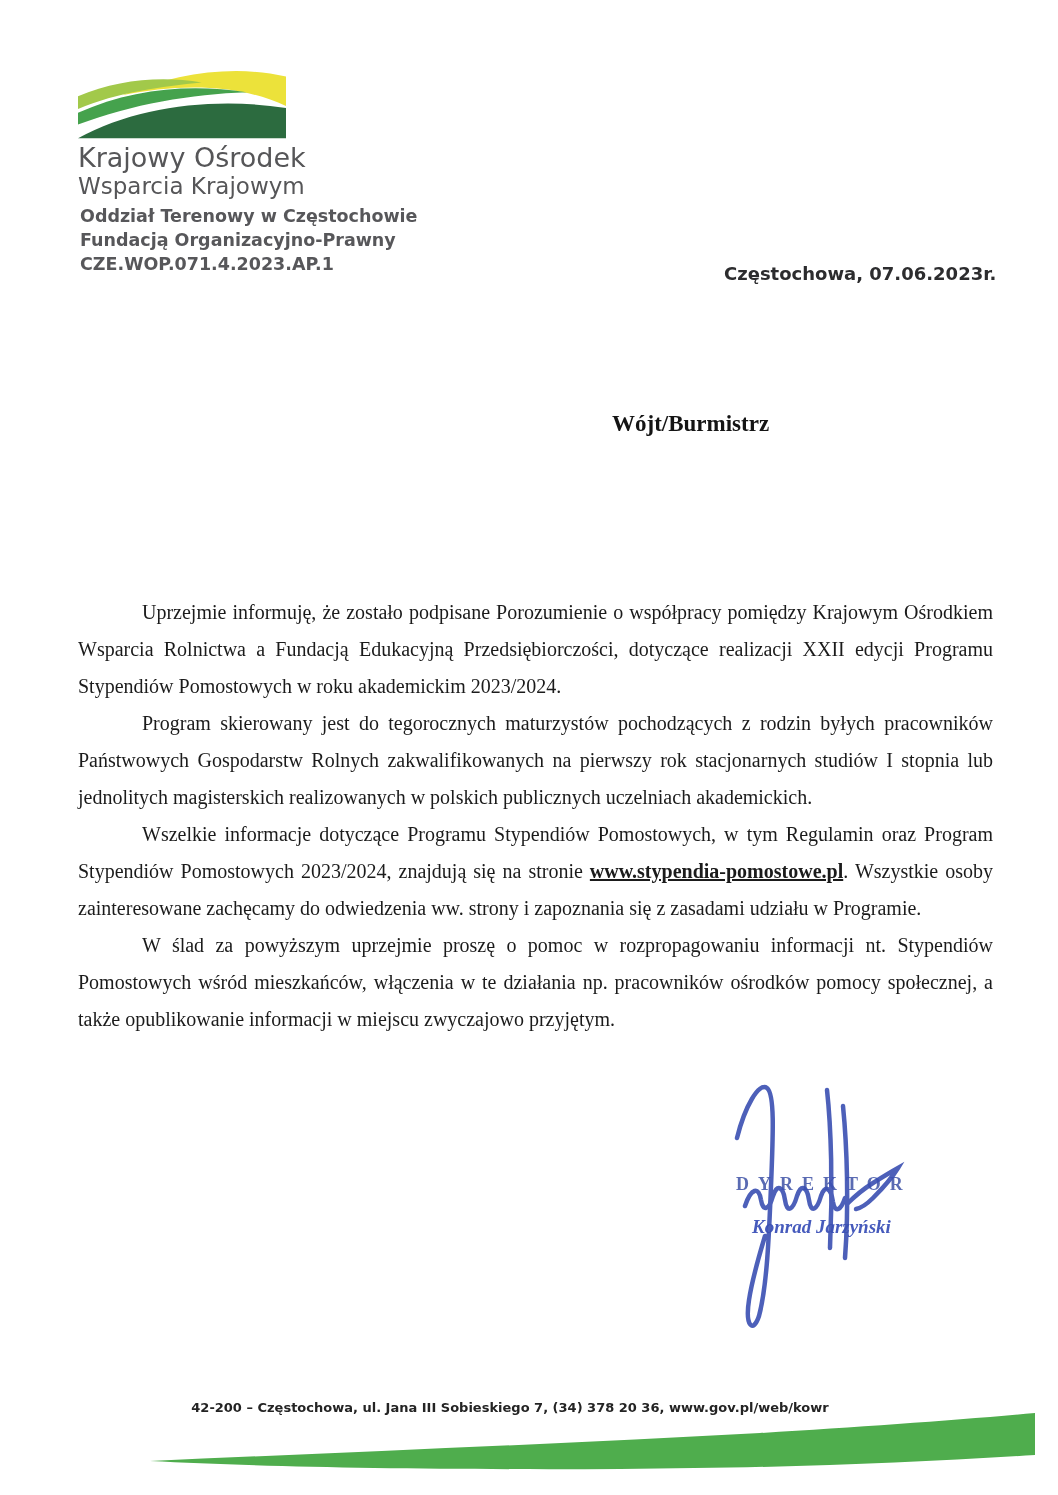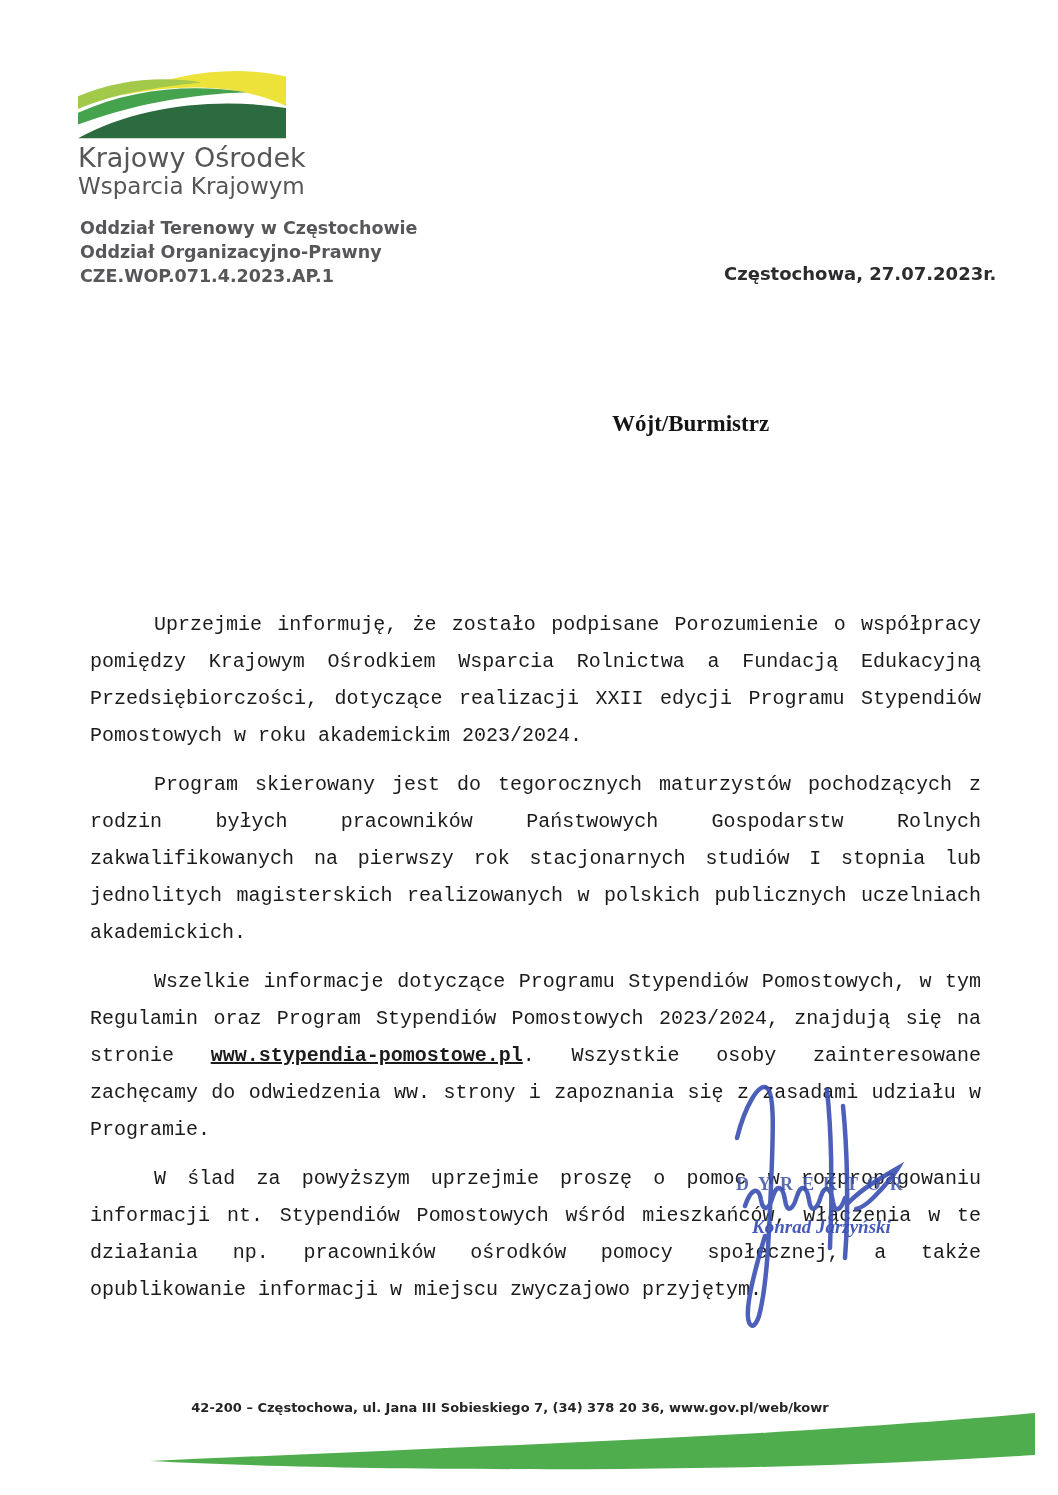--- a/index.html
+++ b/index.html
@@ -16,41 +16,41 @@
   .logo-graphic{display:block;width:208px;height:74px;}
   .logo-name1{
     font-family:"DejaVu Sans", sans-serif;
     font-size:27px;line-height:30px;color:#565658;margin-top:3px;letter-spacing:0px;
   }
   .logo-name2{
     font-family:"DejaVu Sans", sans-serif;
     font-size:23px;line-height:26px;color:#565658;
   }
   .office-block{
-    position:absolute;left:80px;top:216px;
+    position:absolute;left:80px;top:204px;
     font-family:"DejaVu Sans", sans-serif;
     font-weight:bold;font-size:17.5px;line-height:24px;color:#57575a;
   }
   .place-date{
     position:absolute;left:724px;top:263px;
     font-family:"DejaVu Sans", sans-serif;
     font-weight:bold;font-size:18px;color:#2c2c2e;
   }
   
   .recipient{
     position:absolute;left:612px;top:403px;
     font-weight:bold;font-size:23px;line-height:41px;color:#141414;
   }
   
   .body-text{
     position:absolute;left:78px;top:594px;width:915px;
     font-size:20px;line-height:37px;color:#1b1b1b;
     text-align:justify;
   }
-  .body-text p{margin:12px;text-indent:64px;font-family:Liberation Mono, monospace;}
+  .body-text p{margin:0;text-indent:64px;}
   .inline-link{
     font-weight:bold;text-decoration:underline;color:inherit;
   }
   
   .sig-title{
     position:absolute;left:736px;top:1174px;
     font-family:"Liberation Serif", serif;
     font-weight:bold;font-size:18px;letter-spacing:9px;
     color:#3e52a6;opacity:.85;
   }
@@ -80,25 +80,25 @@
       <path d="M0,30 C40,13 85,9 126,16 C86,20 40,26 0,43 Z" fill="#a2c94a"></path>
       <path d="M0,47 C55,22 115,17 172,26 C116,28 55,38 0,59 Z" fill="#45a24d"></path>
       <path d="M0,73 C60,40 140,31 212,42 L212,73 Z" fill="#2c6b3f"></path>
     </svg>
     <div class="logo-name1">Krajowy Ośrodek</div>
     <div class="logo-name2">Wsparcia Krajowym</div>
   </div>
 
   <div class="office-block">
     <div>Oddział Terenowy w Częstochowie</div>
-    <div>Oddział Organizacyjno-Prawny</div>
+    <div>Fundacją Organizacyjno-Prawny</div>
     <div>CZE.WOP.071.4.2023.AP.1</div>
   </div>
 
-  <div class="place-date">Częstochowa, 27.07.2023r.</div>
+  <div class="place-date">Częstochowa, 07.06.2023r.</div>
 
   <div class="recipient">
     <div>Wójt/Burmistrz</div>
   </div>
 
   <div class="body-text">
     <p>Uprzejmie informuję, że zostało podpisane Porozumienie o współpracy pomiędzy Krajowym Ośrodkiem Wsparcia Rolnictwa a Fundacją Edukacyjną Przedsiębiorczości, dotyczące realizacji XXII edycji Programu Stypendiów Pomostowych w roku akademickim 2023/2024.</p>
     <p>Program skierowany jest do tegorocznych maturzystów pochodzących z rodzin byłych pracowników Państwowych Gospodarstw Rolnych zakwalifikowanych na pierwszy rok stacjonarnych studiów I stopnia lub jednolitych magisterskich realizowanych w polskich publicznych uczelniach akademickich.</p>
     <p><span>Wszelkie informacje dotyczące Programu Stypendiów Pomostowych, w tym Regulamin oraz Program Stypendiów Pomostowych 2023/2024, znajdują się na stronie </span><span class="inline-link">www.stypendia-pomostowe.pl</span><span>. Wszystkie osoby zainteresowane zachęcamy do odwiedzenia ww. strony i zapoznania się z zasadami udziału w Programie.</span></p>
     <p>W ślad za powyższym uprzejmie proszę o pomoc w rozpropagowaniu informacji nt. Stypendiów Pomostowych wśród mieszkańców, włączenia w te działania np. pracowników ośrodków pomocy społecznej, a także opublikowanie informacji w miejscu zwyczajowo przyjętym.</p>

